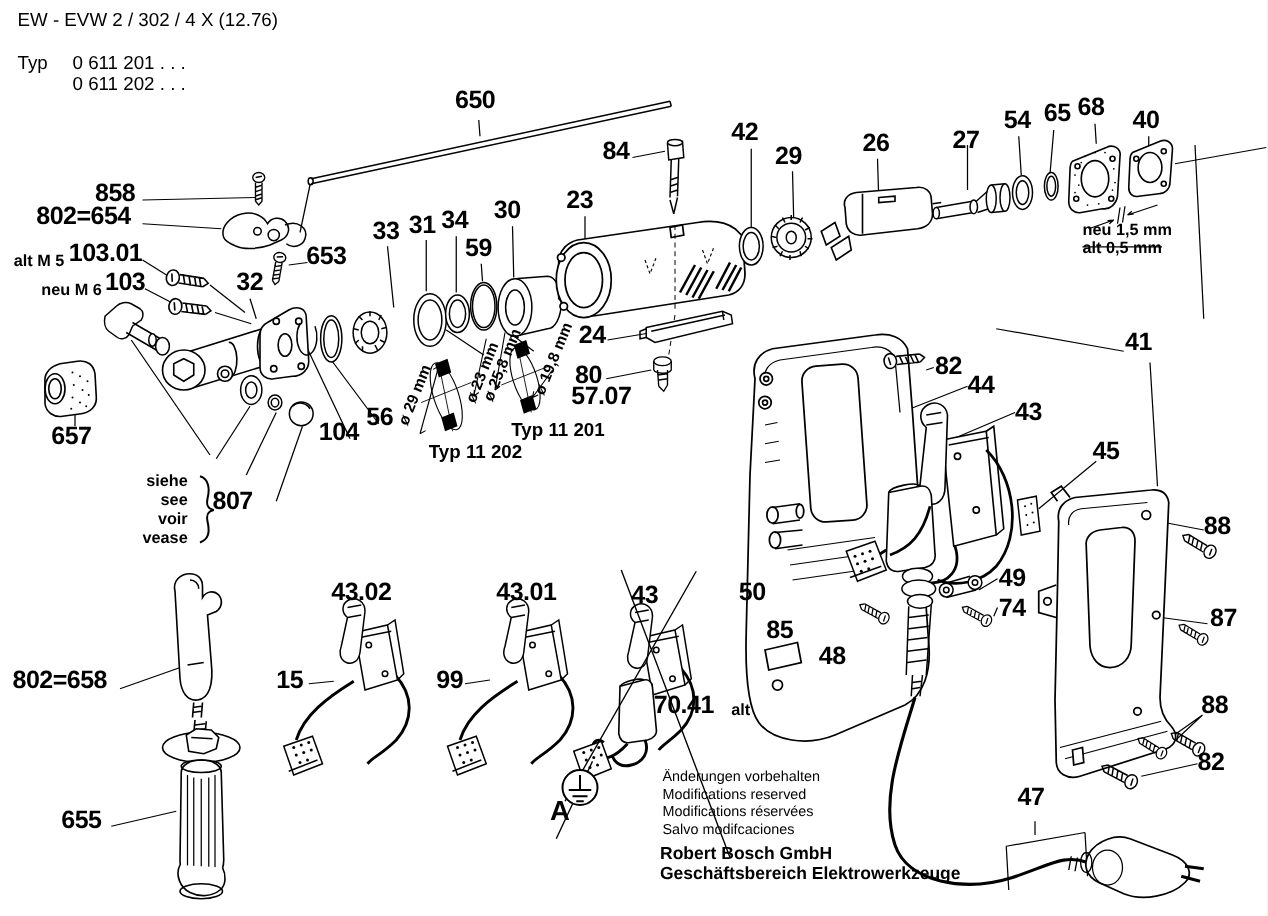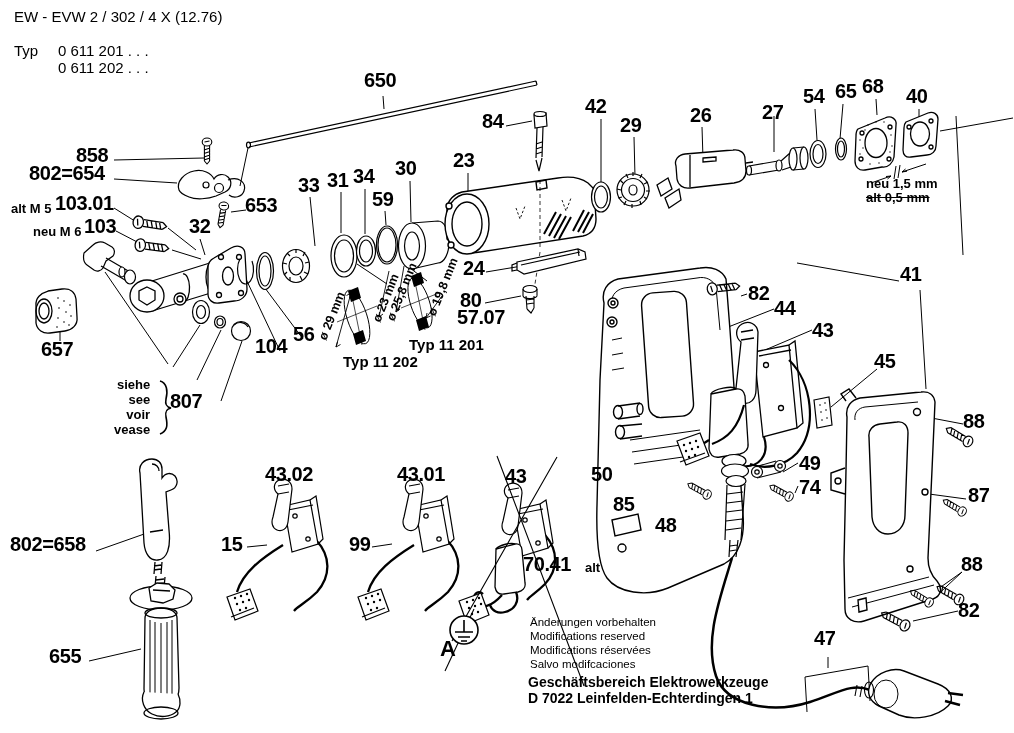--- a/index.html
+++ b/index.html
@@ -539,16 +539,16 @@
   <div class="lbl" style="left:814px;top:628px">47</div>
   <div class="lbl big" style="left:440px;top:638px">A</div>
 
   <div class="note" style="left:530px;top:615px">
     <div>Änderungen vorbehalten</div>
     <div>Modifications reserved</div>
     <div>Modifications réservées</div>
     <div>Salvo modifcaciones</div>
   </div>
   <div class="bosch" style="left:528px;top:674px">
+    <div>Robert Bosch GmbH</div>
     <div>Geschäftsbereich Elektrowerkzeuge</div>
-    <div>D 7022 Leinfelden-Echterdingen 1</div>
   </div>
 </div>
 
 </body></html>

